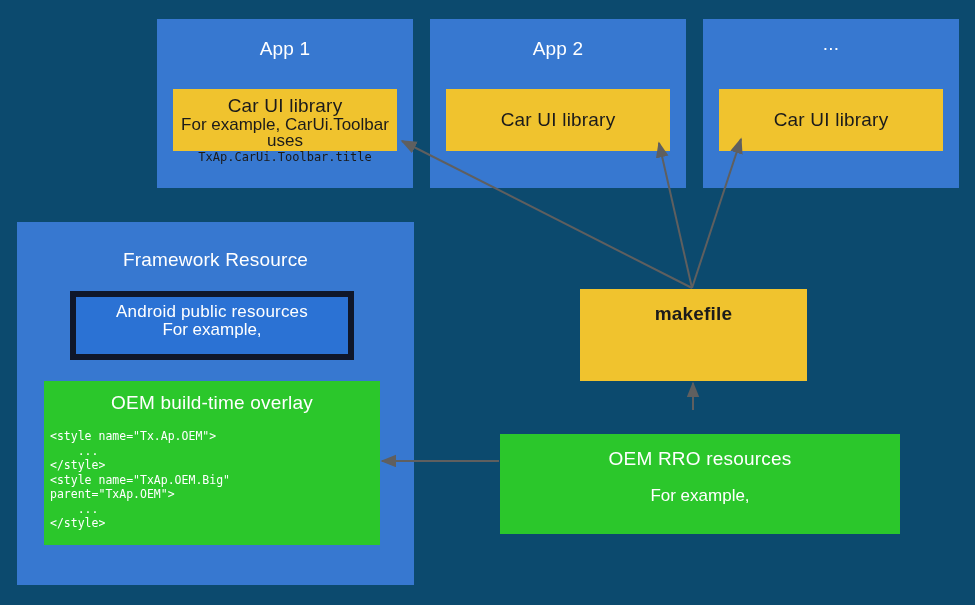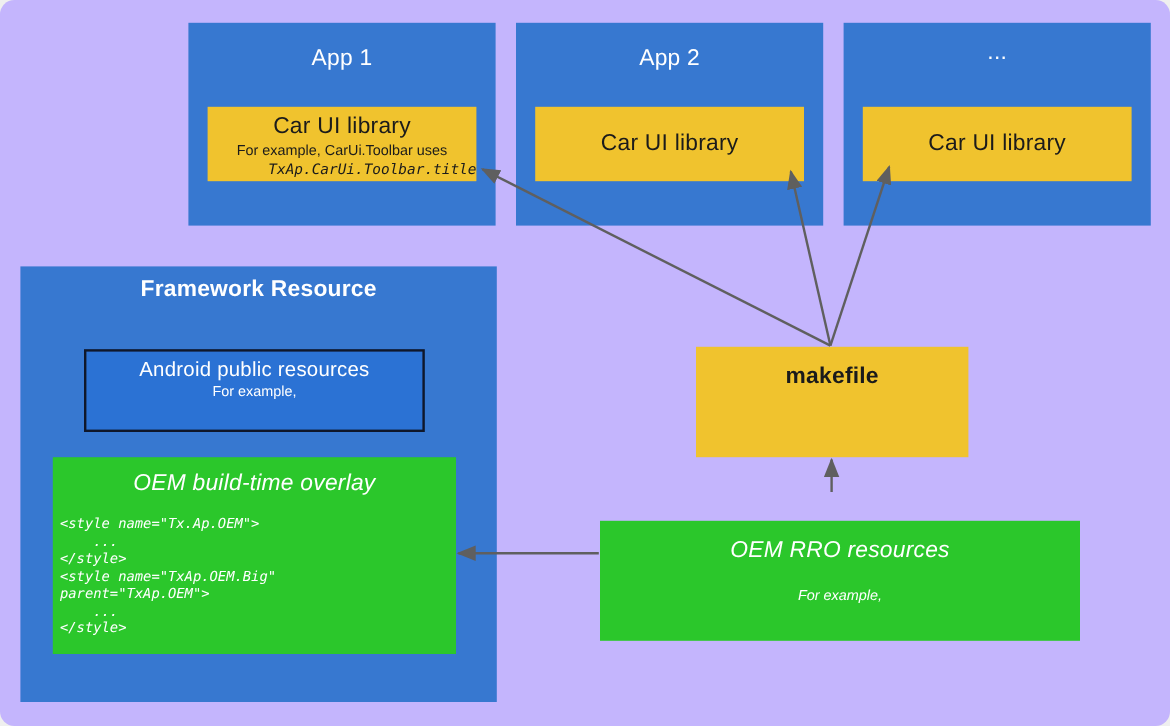--- a/index.html
+++ b/index.html
@@ -4,46 +4,45 @@
 <style>
   html, body {
     margin: 0;
     padding: 0;
     background: #efefef;
   }
   #canvas {
     position: relative;
     width: 975px;
     height: 605px;
-    background: #c4b5fd;
+    background: #0c4a6e;
     font-family: "Liberation Sans", sans-serif;
     overflow: hidden;
-    border-radius: 12px;
   }
   .box {
     position: absolute;
     box-sizing: border-box;
   }
   .blue      { background: #3778d0; }
   .yellow    { background: #f0c32e; }
-  .green     { background: #2bc72b; font-style: italic; }
-  .outlined  { background: #2b72d4; border: 2px solid #0f172a; }
+  .green     { background: #2bc72b; }
+  .outlined  { background: #2b72d4; border: 6px solid #0f172a; }
 
   .title {
     text-align: center;
     font-size: 19px;
     line-height: 23px;
     letter-spacing: .2px;
   }
   .title-white { color: #ffffff; }
   .title-dark  { color: #1b1b1b; }
 
   .sub {
     text-align: center;
-    font-size: 12px;
+    font-size: 17px;
     line-height: 16px;
   }
   .sub-white { color: #ffffff; }
   .sub-dark  { color: #1b1b1b; }
 
   .mono {
     font-family: "DejaVu Sans Mono", "Liberation Mono", monospace;
     font-size: 12px;
     line-height: 16px;
   }
@@ -87,39 +86,39 @@
 <body>
 
 <div id="canvas">
 
   <div class="box blue" id="app1-box">
     <div class="title title-white" style="margin-top:18px;">App 1</div>
   </div>
   <div class="box yellow" id="app1-lib">
     <div class="title title-dark" style="margin-top:5px;">Car UI library</div>
     <div class="sub sub-dark">For example, CarUi.Toolbar uses</div>
-    <div class="mono mono-dark" style="text-align:right;font-style:italic;">TxAp.CarUi.Toolbar.title</div>
+    <div class="mono mono-dark" style="text-align:center;">TxAp.CarUi.Toolbar.title</div>
   </div>
 
   <div class="box blue" id="app2-box">
     <div class="title title-white" style="margin-top:18px;">App 2</div>
   </div>
   <div class="box yellow" id="app2-lib">
     <div class="title title-dark" style="margin-top:19px;">Car UI library</div>
   </div>
 
   <div class="box blue" id="app3-box">
     <div class="title title-white" style="margin-top:13px;">...</div>
   </div>
   <div class="box yellow" id="app3-lib">
     <div class="title title-dark" style="margin-top:19px;">Car UI library</div>
   </div>
 
   <div class="box blue" id="framework-box">
-    <div class="title title-white" style="margin-top:8px;font-weight:bold;">Framework Resource</div>
+    <div class="title title-white" style="margin-top:26px;">Framework Resource</div>
   </div>
 
   <div class="box outlined" id="android-res-box">
     <div class="title title-white" style="margin-top:4px;font-size:17px;line-height:21px;">Android public resources</div>
     <div class="sub sub-white">For example,</div>
   </div>
 
   <div class="box green" id="oem-overlay-box">
     <div class="title title-white" style="margin-top:10px;">OEM build-time overlay</div>
     <div class="code-block" style="left:6px; top:48px;">&lt;style name="Tx.Ap.OEM"&gt;

